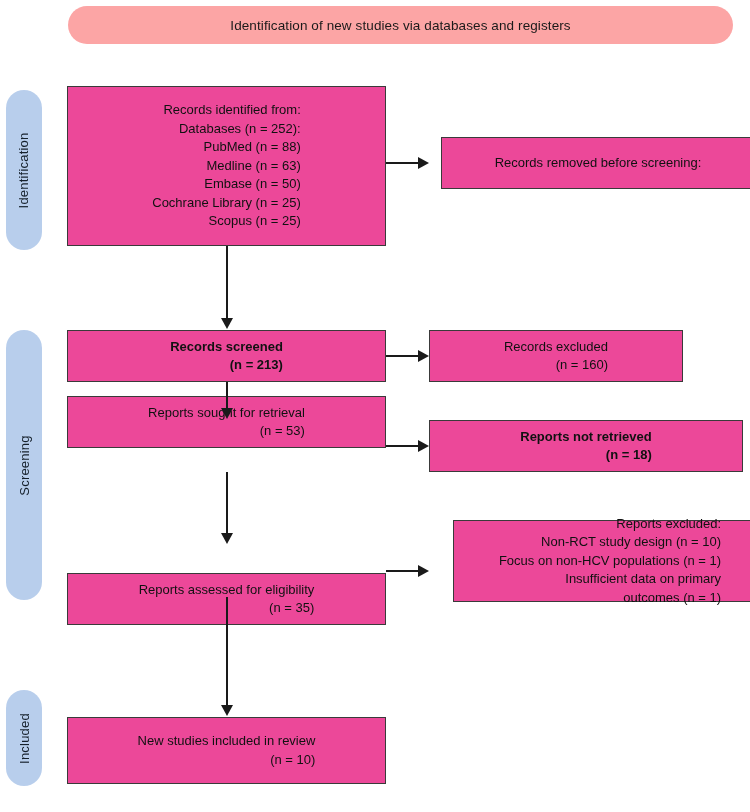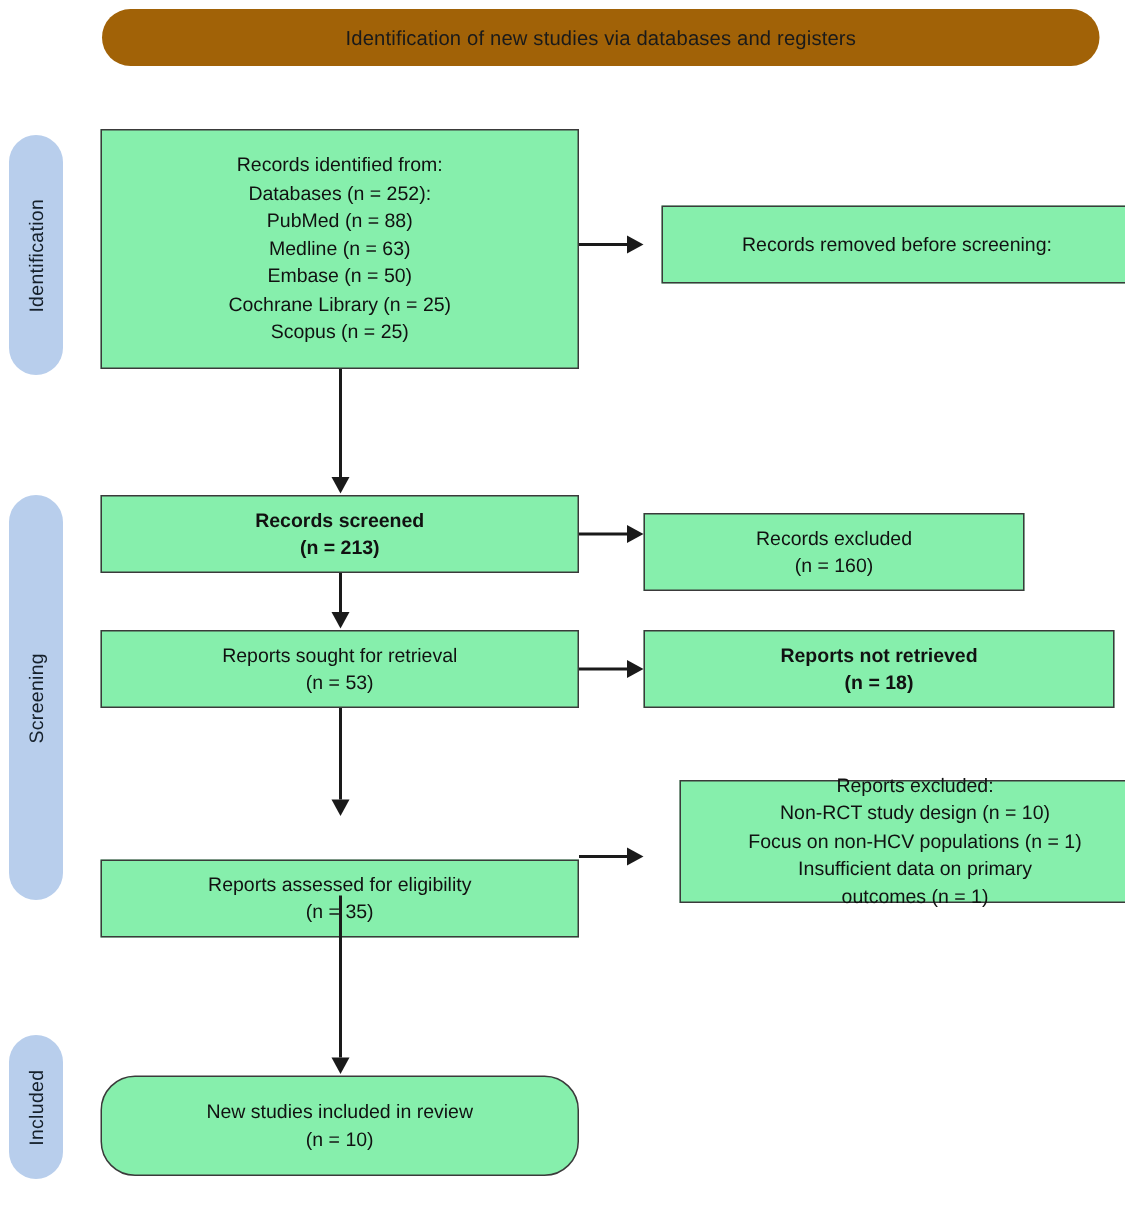--- a/index.html
+++ b/index.html
@@ -19,21 +19,21 @@
     background: #ffffff;
   }
 
   
   .banner {
     position: absolute;
     left: 68px;
     top: 6px;
     width: 665px;
     height: 38px;
-    background: #a16207;
+    background: #fca5a5;
     border-radius: 19px;
     display: flex;
     align-items: center;
     justify-content: center;
     box-sizing: border-box;
   }
   .banner-text {
     font-size: 13.5px;
     color: #1a1a1a;
     letter-spacing: 0.1px;
@@ -59,50 +59,50 @@
     color: #15202b;
     letter-spacing: 0.2px;
   }
   #stage-identification { top: 90px;  height: 160px; }
   #stage-screening     { top: 330px;  height: 270px; }
   #stage-included      { top: 690px;  height: 96px;  }
 
   
   .box {
     position: absolute;
-    background: #86efac;
+    background: #ec4899;
     border: 1.6px solid #3a3a3a;
     box-sizing: border-box;
     display: flex;
     align-items: center;
     justify-content: center;
-    text-align: center;
+    text-align: right;
     padding: 4px 6px;
   }
   .box-lines {
     font-size: 13px;
     line-height: 18.5px;
     color: #111111;
   }
   .box-lines div { white-space: nowrap; }
 
   
   #box-identified      { left: 67px;  top: 86px;  width: 319px; height: 160px; }
   #box-removed         { left: 429px; top: 137px; width: 314px; height: 52px; margin-left: 12px;  }
   
   #box-screened        { left: 67px;  top: 330px; width: 319px; height: 52px; font-weight: bold;  }
-  #box-excluded        { left: 429px; top: 342px; width: 254px; height: 52px;  }
-  
-  #box-sought          { left: 67px;  top: 420px; width: 319px; height: 52px;  }
+  #box-excluded        { left: 429px; top: 330px; width: 254px; height: 52px;  }
+  
+  #box-sought          { left: 67px;  top: 396px; width: 319px; height: 52px;  }
   #box-notretrieved    { left: 429px; top: 420px; width: 314px; height: 52px; font-weight: bold;  }
   
   #box-assessed        { left: 67px;  top: 545px; width: 319px; height: 52px; margin-top: 28px;  }
   #box-reportsexcluded { left: 453px; top: 520px; width: 314px; height: 82px; }
   
-  #box-included        { left: 67px;  top: 717px; width: 319px; height: 67px; border-radius: 23px;  }
+  #box-included        { left: 67px;  top: 717px; width: 319px; height: 67px;  }
 
   
   .conn {
     position: absolute;
     background: #1a1a1a;
   }
   .v-line { width: 1.8px; }
   .h-line { height: 1.8px; }
 
   .arrow-down {

